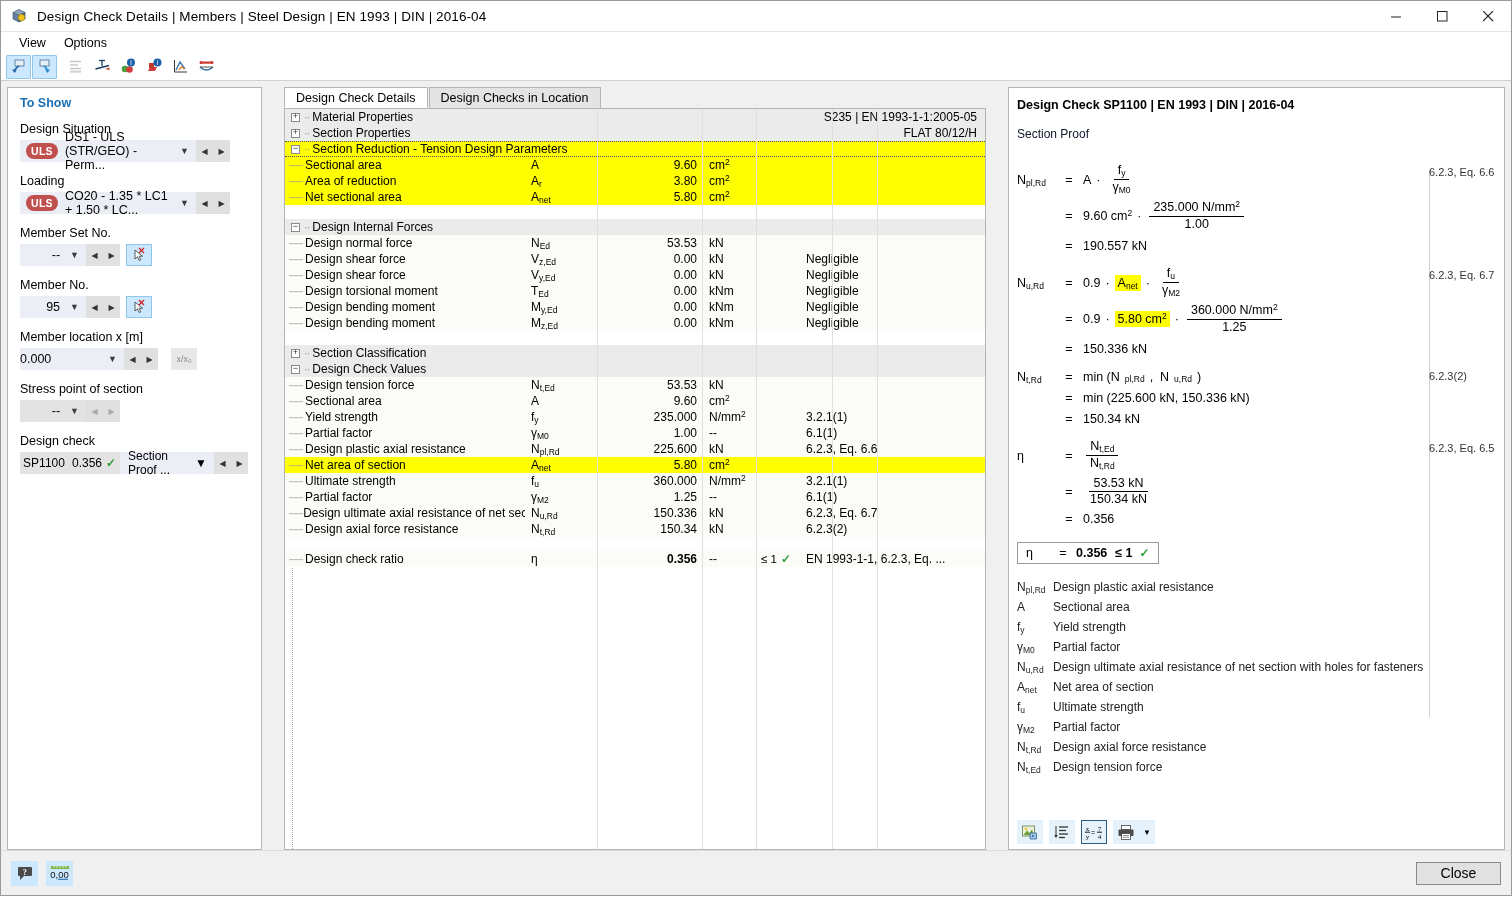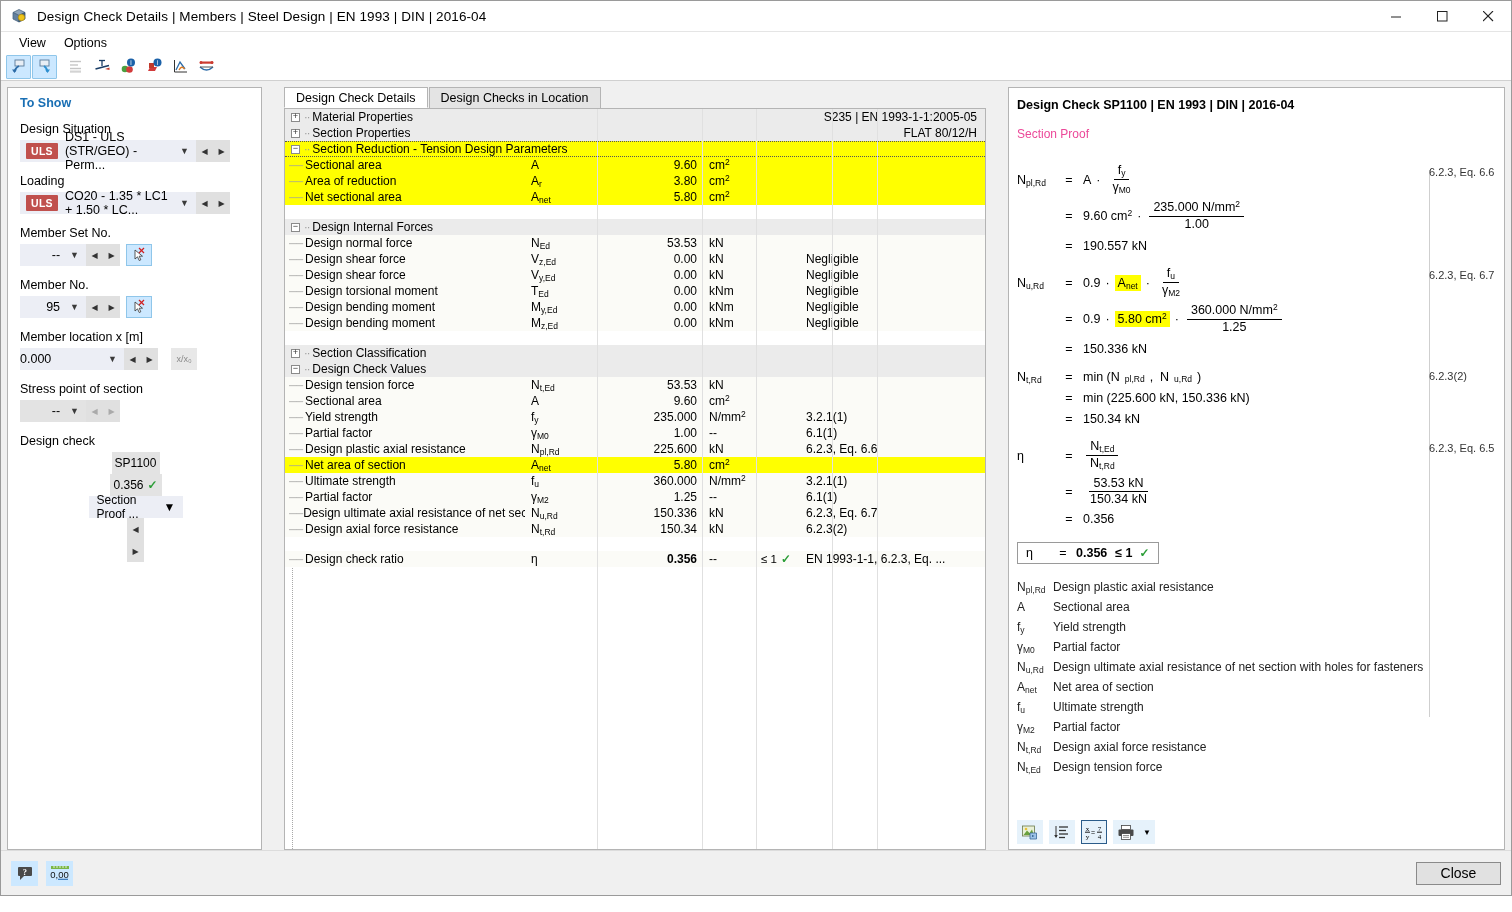--- a/index.html
+++ b/index.html
@@ -42,34 +42,34 @@
   .leftpanel { width:255px; background:#fff; border:1px solid #b4b4b4; padding:8px 10px 8px 12px;
                flex:none; overflow:hidden; }
   .toshow { color:#1a6fb4; font-size:12.5px; font-weight:600; margin-bottom:12px; }
   .fieldlabel { font-size:12.5px; color:#000; margin-bottom:4px; margin-top:12px; }
   .fieldlabel:first-of-type { margin-top:0; }
   .fieldrow { display:flex; align-items:center; gap:0px; }
   .combo { height:22px; background:#eceef5; border:none; display:flex; align-items:center;
            font-size:12.5px; position:relative; }
   .combo .chev { margin-left:auto; padding:0 7px; color:#3a3a3a; font-size:9px; }
   .uls-badge { background:#c0504d; color:#fff; font-size:10.5px; font-weight:bold;
-               padding:2px 5px; margin:0 7px 0 6px; border-radius:1px; letter-spacing:0.3px; }
+               padding:2px 5px; margin:0 7px 0 6px; border-radius:8px; letter-spacing:0.3px; }
   .combo-wide { width:176px; }
   .combo-sm { width:66px; justify-content:flex-end; }
   .combo-sm .val { padding-right:3px; }
   .combo-md { width:104px; justify-content:flex-end; }
   .combo-md .val { padding-right:5px; }
   .spin { width:17px; height:22px; background:#e0e0e0; border:none; display:flex;
           align-items:center; justify-content:center; font-size:8px; color:#333; }
   .spin.dis { color:#aaa; }
   .pickbtn { width:26px; height:22px; background:#cce8ff; border:1px solid #8fc6ea; margin-left:6px;
              display:flex; align-items:center; justify-content:center; }
   .flatbtn { width:26px; height:22px; background:#e8e8e8; border:none; margin-left:13px;
              display:flex; align-items:center; justify-content:center; font-size:9px; color:#8a8a8a; }
-  .dc-row { display:flex; align-items:center;flex-direction:column; }
+  .dc-row { display:flex; align-items:center; }
   .dc-cell { height:22px; background:#e3e3e3; display:flex; align-items:center; justify-content:center;
              font-size:12px; padding:0 7px; }
   .dc-name { width:48px; }
   .dc-val { width:52px; gap:4px; }
   .dc-desc { width:94px; background:#eceef5; justify-content:flex-start; padding-left:8px; }
   .check { color:#2a9d36; font-size:12px; font-weight:bold; }
 
   
   .centerpanel { flex:1; display:flex; flex-direction:column; min-width:0; }
   .tabs { display:flex; height:21px; align-items:flex-end; flex:none; }
@@ -105,21 +105,21 @@
   
   .treebody { position:relative; flex:1; overflow:hidden; }
   .guide { position:absolute; left:7px; top:0; bottom:0; width:0; border-left:1px dotted #a8a8a8; }
   .colsep { position:absolute; top:0; bottom:0; width:1px; background:#e0e0e0; }
 
   
   .rightpanel { width:497px; flex:none; background:#fff; border:1px solid #b4b4b4;
                 display:flex; flex-direction:column; min-height:0; }
   .rp-content { flex:1; overflow:hidden; padding:10px 8px 4px 8px; position:relative; }
   .rp-title { font-size:12.5px; font-weight:bold; color:#000; margin-bottom:14px; }
-  .rp-sub { font-size:12px; color:#ec4899; line-height:16px; }
+  .rp-sub { font-size:12px; color:#0f172a; line-height:16px; }
   .refline { position:absolute; left:420px; top:82px; bottom:98px; border-left:1px solid #cfcfcf; }
   .eq-block { position:relative; margin-top:14px; font-size:12.5px; color:#000; }
   .eq-row { display:flex; align-items:center; min-height:18px; margin-bottom:2px; }
   .eq-lhs { width:38px; flex:none; }
   .eq-eq { width:28px; flex:none; text-align:center; }
   .eq-rhs { display:flex; align-items:center; gap:5px; }
   .frac { display:inline-flex; flex-direction:column; align-items:center; vertical-align:middle;
           margin:0 3px; }
   .frac .num { padding:0 4px 1px 4px; border-bottom:1px solid #000; line-height:13px; }
   .frac .den { padding:1px 4px 0 4px; line-height:13px; }

